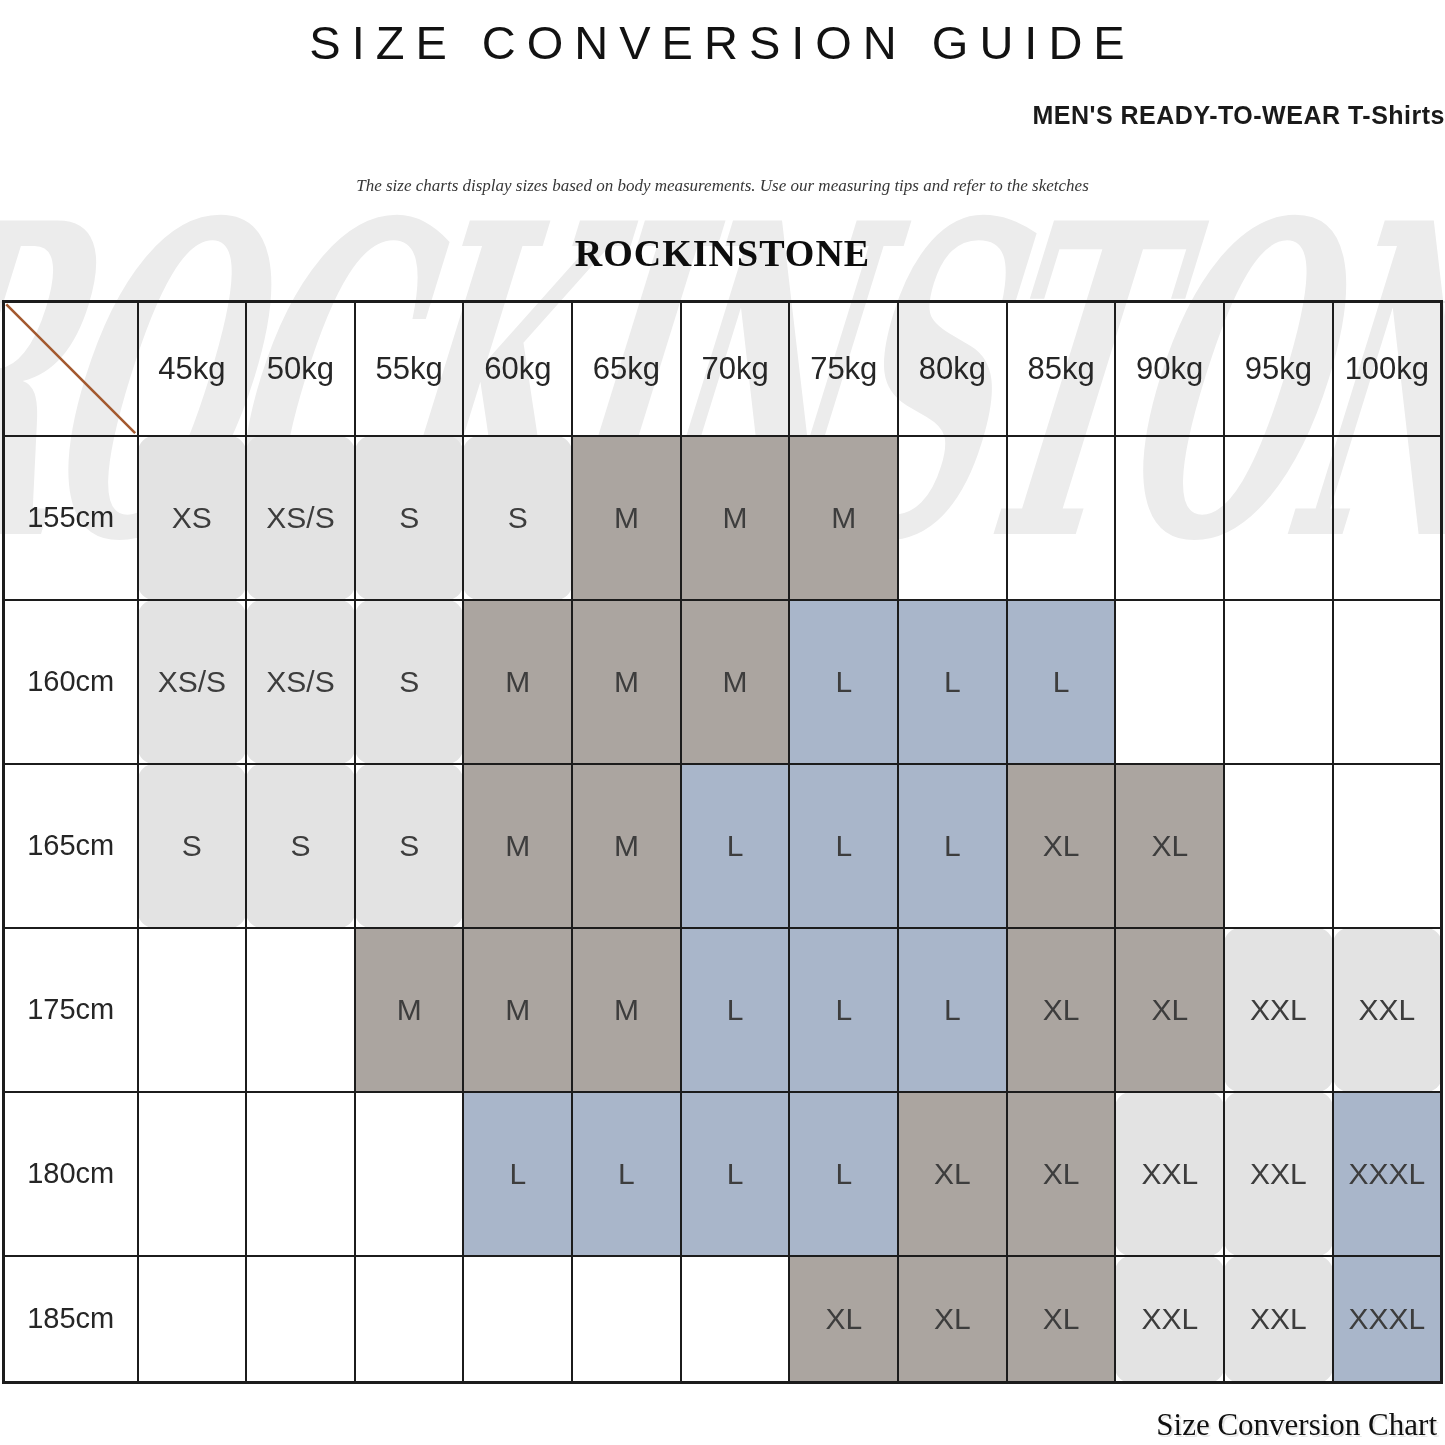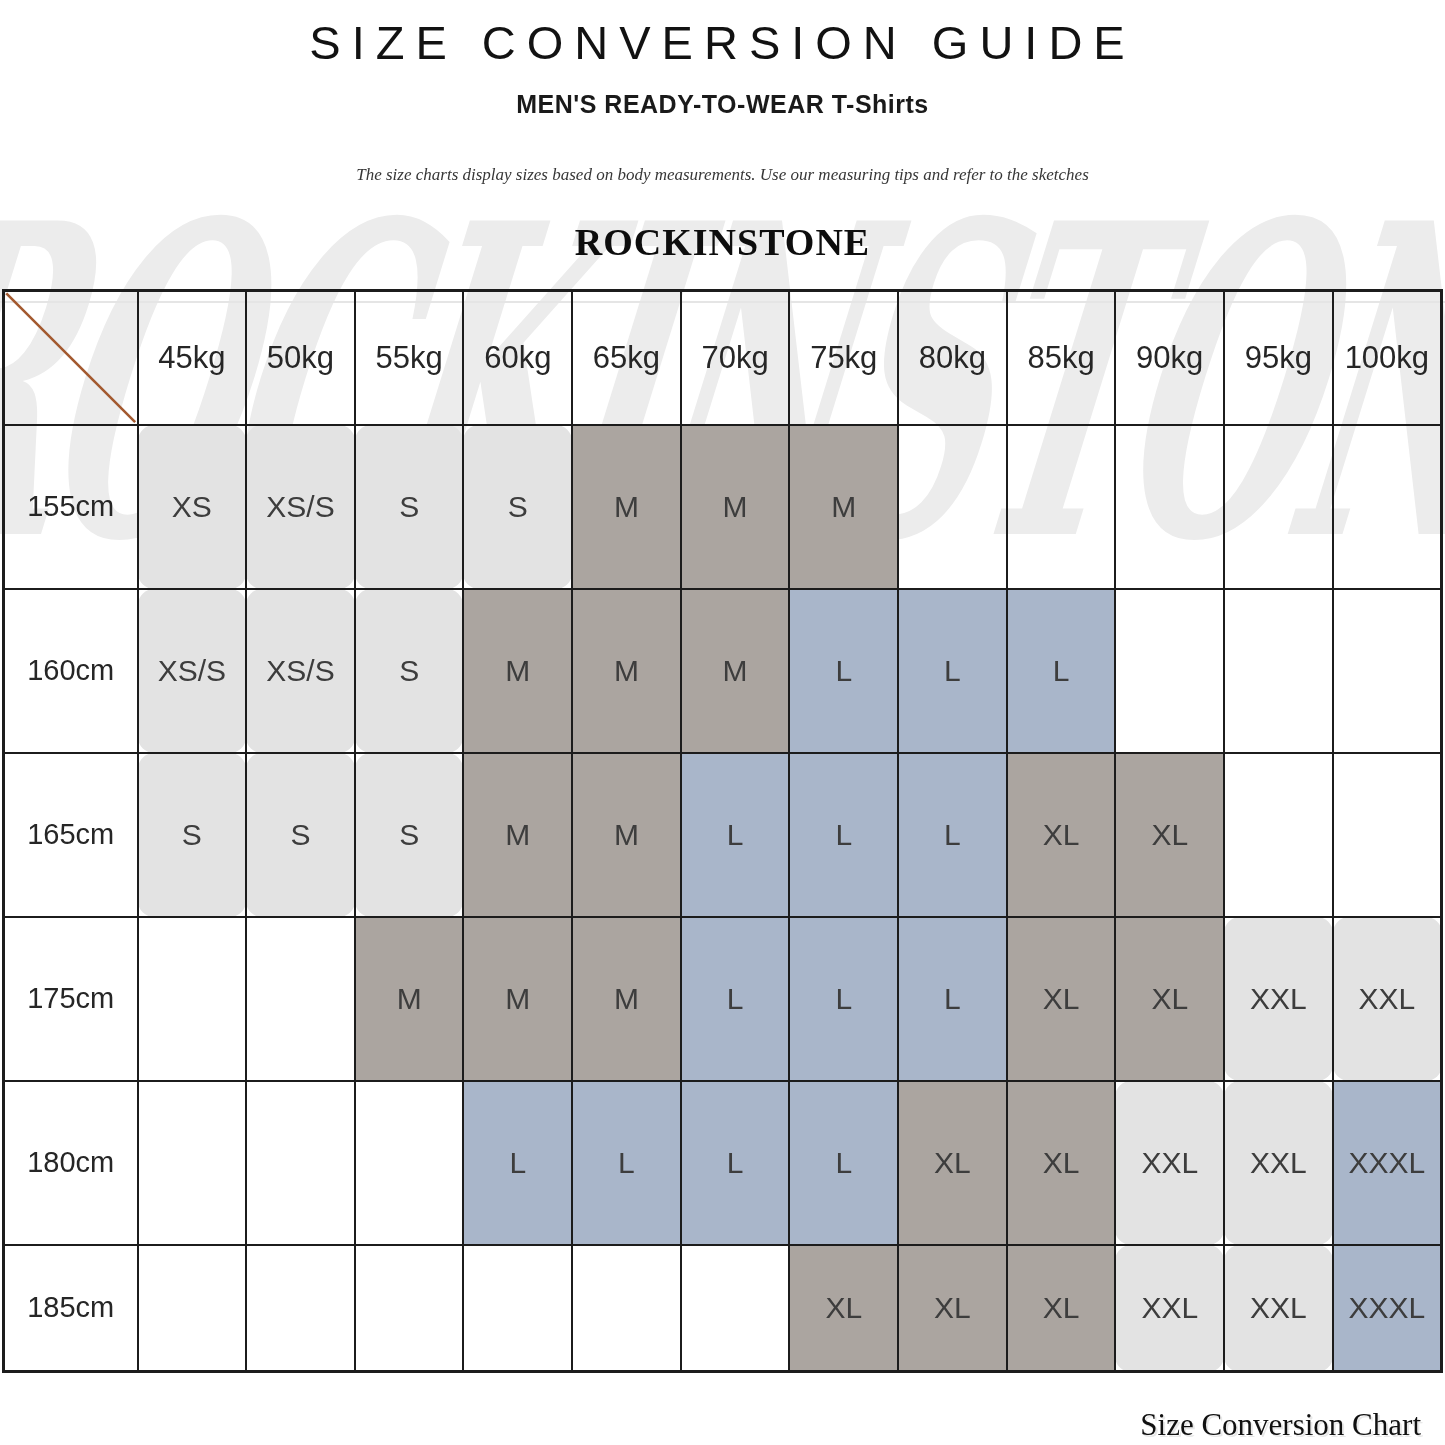--- a/index.html
+++ b/index.html
@@ -39,22 +39,22 @@
   .content { position: relative; z-index: 1; }
   .title {
     padding-top: 15px;
     text-align: center;
     font-size: 47px;
     font-weight: 500;
     letter-spacing: 11px;
     color: #121212;
   }
   .subtitle {
-    margin-top: 20px;
-    text-align: center;
+    margin-top: 31px;
+    text-align: right;
     font-size: 25px;
     font-weight: 700;
     letter-spacing: 0.5px;
     color: #1a1a1a;
   }
   .description {
     margin-top: 34px;
     text-align: center;
     font-family: "Liberation Serif", serif;
     font-style: italic;
@@ -110,21 +110,21 @@
   td.c-light { background: var(--size-group-light, #e3e3e3); border-radius: 16px; }
   td.c-taupe { background: var(--size-group-taupe, #aba5a0); }
   td.c-blue  { background: var(--size-group-blue, #a9b6ca); }
   td.c-none  { background: transparent; }
   .corner-cell { position: relative; }
   .corner-cell svg { display: block; width: 100%; height: 100%; }
   .corner-cell line { stroke: var(--diagonal-line, #a3592f); stroke-width: 2.6; }
   
   .footer-caption {
     position: absolute;
-    right: 24px; bottom: 2px;
+    right: 8px; bottom: 2px;
     z-index: 1;
     font-family: "Liberation Serif", serif;
     font-size: 31px;
     color: #101010;
     text-shadow: 2px 2px 0 #e8e8e8;
   }
 </style>
 </head>
 <body>
 

